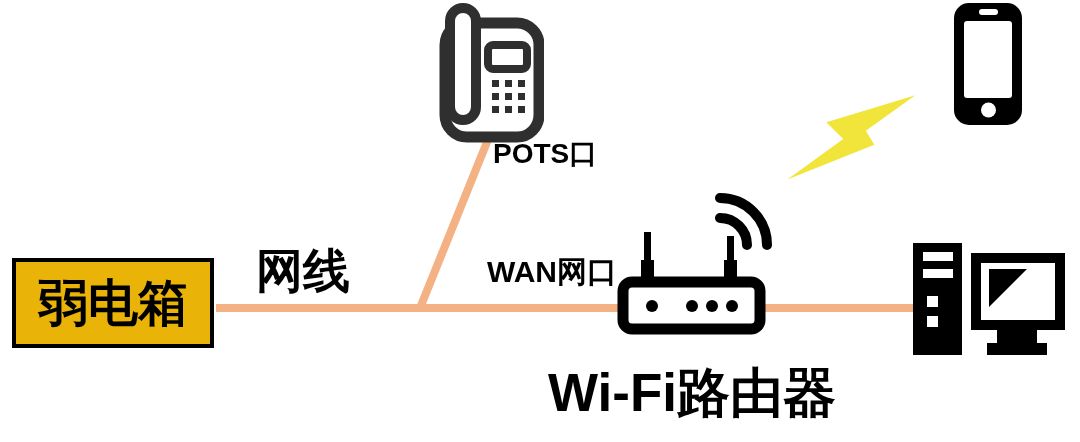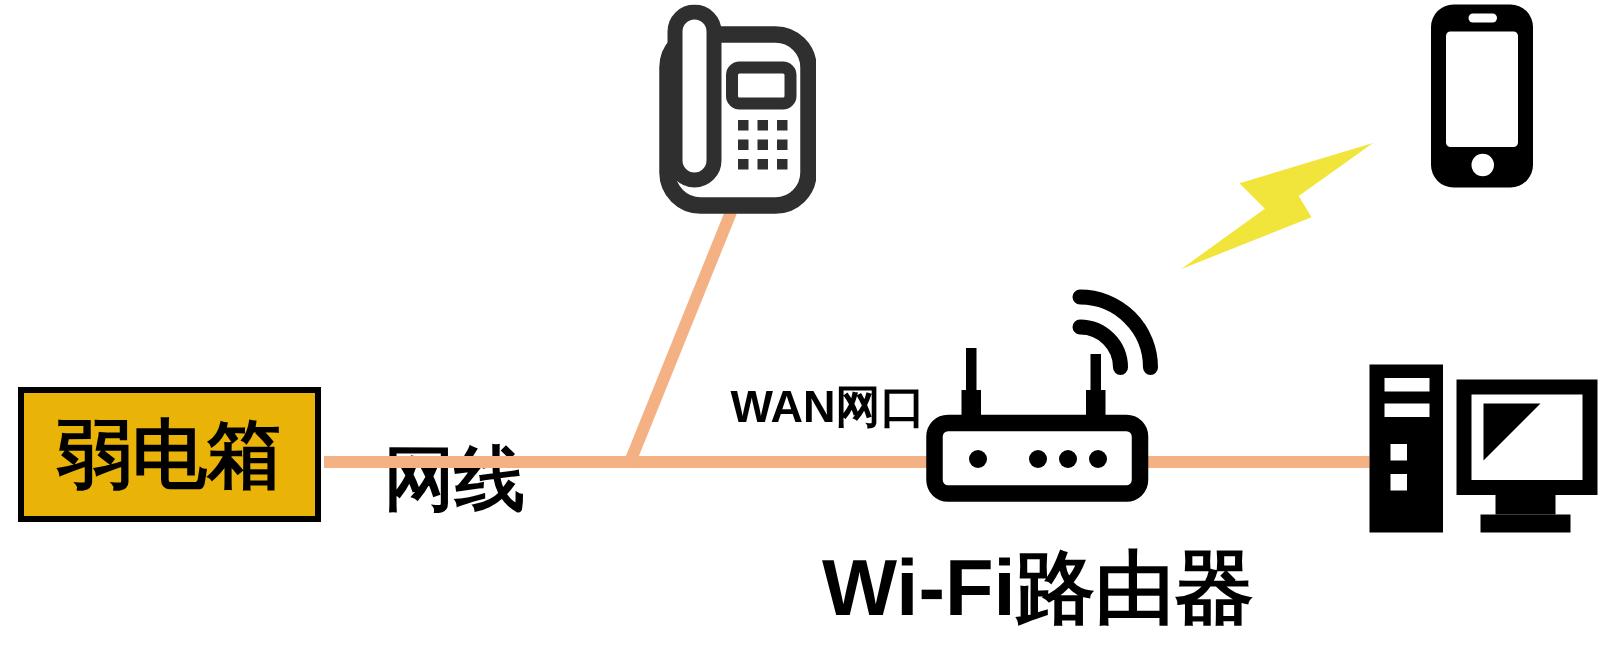--- a/index.html
+++ b/index.html
@@ -27,21 +27,21 @@
   .node-box{
     position:absolute;
     left:12px;top:258px;
     width:194px;height:82px;
     border:4px solid #000;
     background:#eab308;
     display:flex;align-items:center;justify-content:center;
     font-weight:bold;font-size:50px;
     z-index:2;
   }
-  .lbl-cable{left:256px;top:247px;font-size:47px;margin-top:48px;}
+  .lbl-cable{left:256px;top:247px;font-size:47px;}
   .lbl-phone{left:278px;top:26px;font-size:48px;}
   .lbl-pots{left:493px;top:140px;font-size:28px;}
   .lbl-wan{left:487px;top:257px;font-size:30px;}
   .lbl-router{left:548px;top:366px;font-size:53px;z-index:3;}
   .line-main{left:216px;top:304px;width:697px;height:8px;}
   .line-pots{
     left:420px;top:304px;width:180px;height:8px;
     transform-origin:0 50%;
     transform:rotate(-68deg);
   }
@@ -52,20 +52,21 @@
 <div class="stage">
 
   <div class="cable line-main"></div>
   <div class="cable line-pots"></div>
 
   <div class="node-box">
     <span>弱电箱</span>
   </div>
 
   <div class="label lbl-cable">网线</div>
+  <div class="label lbl-pots">POTS口</div>
   <div class="label lbl-router">Wi-Fi路由器</div>
   <div class="label lbl-wan">WAN网口</div>
 
   <svg class="icon-svg" style="left:429px;top:3px;" width="115" height="140" viewBox="0 0 115 140">
     <rect x="16" y="20" width="94" height="114" rx="22" fill="#fff" stroke="var(--telephone-icon,#2F2F2F)" stroke-width="11"></rect>
     <rect x="59" y="42" width="39" height="24" rx="5" fill="#fff" stroke="var(--telephone-icon,#2F2F2F)" stroke-width="8"></rect>
     <g fill="var(--telephone-icon,#2F2F2F)">
       <rect x="63" y="77" width="7" height="7"></rect>
         <rect x="76" y="77" width="7" height="7"></rect>
         <rect x="89" y="77" width="7" height="7"></rect>

